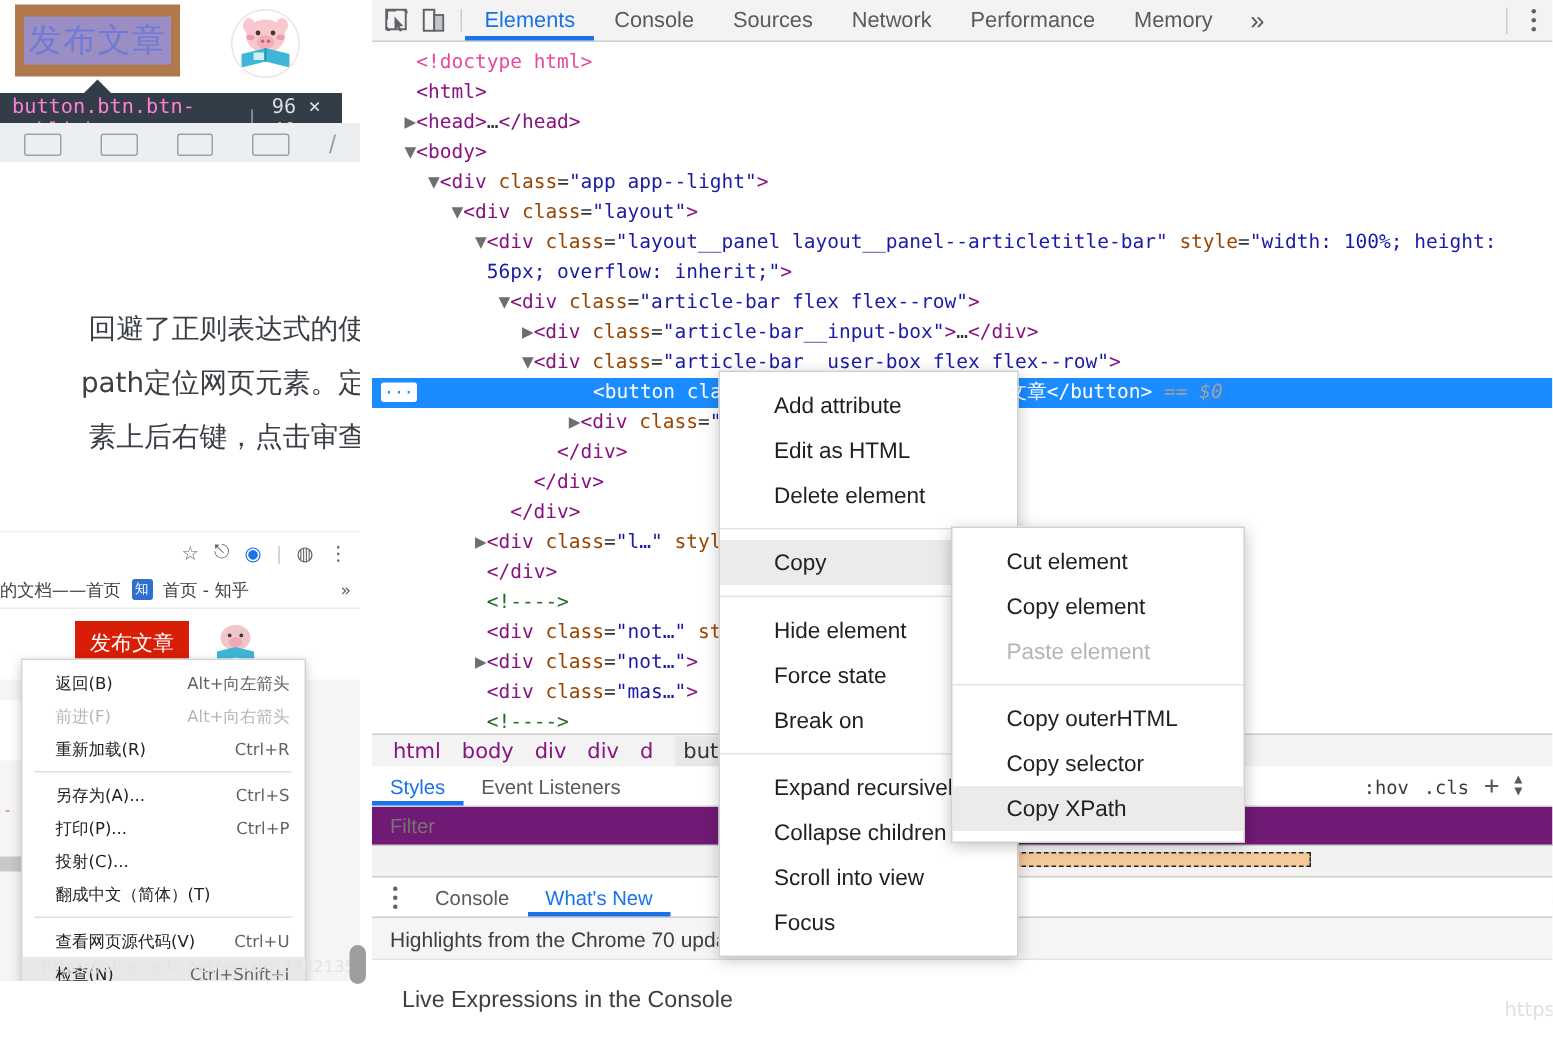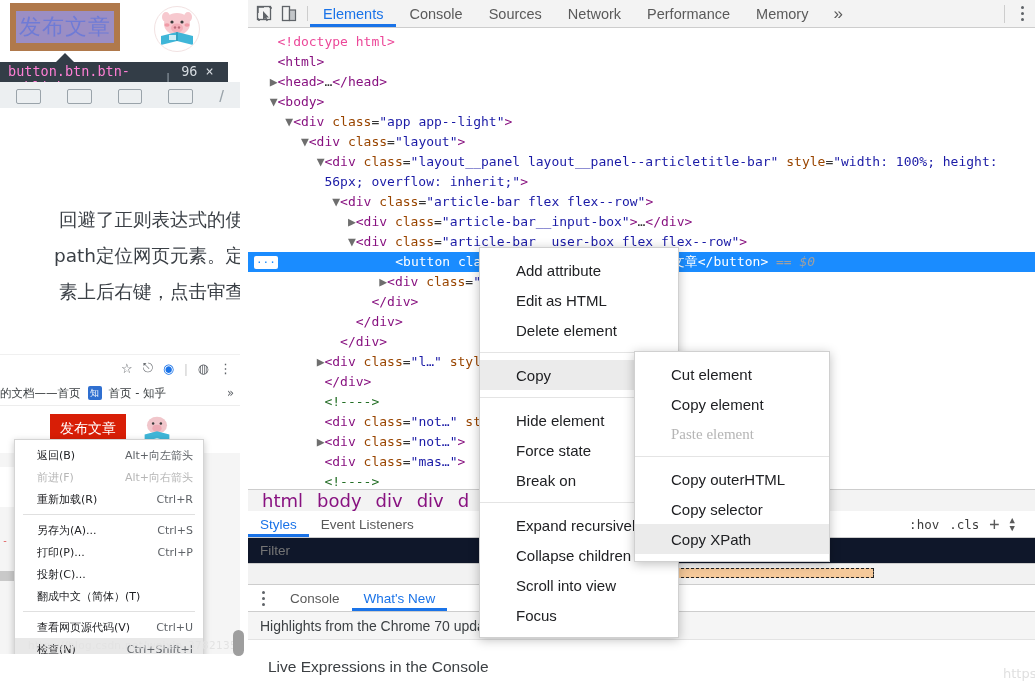--- a/index.html
+++ b/index.html
@@ -109,36 +109,36 @@
   .pn { color:#ec4899; }
   .cm { color:#236e25; }
   .tri { color:#6e6e6e; }
   .dl.sel .dots { background:#fff; color:#1a8cff; border-radius:2px; padding:0 2px;
     font-size:11px; }
   .eq0 { color:#a0a0a0; font-style:italic; }
 
   
   .crumbs { position:absolute; left:0; top:489px; width:787px; height:22px;
     background:#f3f3f3; border-top:1px solid #cdcdcd; display:flex; align-items:center;
-    gap:14px; padding-left:14px; font-family:"DejaVu Sans", sans-serif; font-size:18px;
+    gap:14px; padding-left:14px; font-family:"DejaVu Sans", sans-serif; font-size:14px;
     color:#881280; }
   .crumbs .cr.last { background:#e8e8e8; padding:2px 6px; color:#333; }
 
   .styles-bar { position:absolute; left:0; top:511px; width:787px; height:27px;
     background:#fff; border-bottom:1px solid #cdcdcd; display:flex; align-items:stretch; }
   .st-tab { display:flex; align-items:center; padding:0 12px; font-size:13.5px; color:#5a5a5a; }
   .st-tab.active { color:#1a73e8; box-shadow:inset 0 -3px 0 #1a73e8; }
   .st-right { margin-left:auto; display:flex; align-items:center; gap:10px; padding-right:20px;
     font-family:"DejaVu Sans Mono", monospace; font-size:12.5px; color:#3c3c3c; }
   .st-right .plus { font-size:17px; color:#5a5a5a; }
   .st-spin { display:flex; flex-direction:column; justify-content:center; gap:3px;
     color:#5a5a5a; font-size:9px; line-height:8px; }
 
   .filter-bar { position:absolute; left:0; top:538px; width:787px; height:26px;
-    border-bottom:1px solid #cdcdcd; background:#0f172a; display:flex; align-items:center;
+    border-bottom:1px solid #cdcdcd; background:#701a75; display:flex; align-items:center;
     padding-left:12px; }
   .filter-bar input { border:0; outline:none; font-size:13.5px; color:#9aa0a6; width:300px;
     font-family:"Liberation Sans", sans-serif; background:transparent; }
   .boxmodel { position:absolute; left:418px; top:568px; width:208px; height:10px;
     background:#f5c99a; border:1px dashed #222; }
   .styles-body { position:absolute; left:0; top:564px; width:787px; height:38px;
     background:#f2f2f2; border-bottom:1px solid #dcdcdc; }
   .styles-body2 { position:absolute; left:0; top:602px; width:787px; height:32px;
     background:#f2f2f2; border-bottom:1px solid #dcdcdc; }
 
@@ -161,21 +161,21 @@
   .wm-main { position:absolute; left:755px; top:666px; font-size:13px; color:#e0e0e0;
     font-family:"DejaVu Sans", sans-serif; white-space:nowrap; }
 
   
   .cmenu { position:absolute; background:#fff; border:1px solid #d0d0d0;
     box-shadow:0 2px 10px rgba(0,0,0,.25); font-family:"Liberation Sans", sans-serif;
     font-size:15px; color:#202124; padding:7px 0; z-index:40; }
   .cmenu .mi { height:30px; display:flex; align-items:center; padding:0 16px 0 36px;
     white-space:nowrap; }
   .cmenu .mi.hi { background:#ebebeb; }
-  .cmenu .mi.dis { color:#b5b5b5;font-family:Liberation Serif, serif; }
+  .cmenu .mi.dis { color:#b5b5b5; }
   .cmenu .mi .arr { margin-left:auto; padding-left:26px; color:#5f6368; font-size:10px; }
   .cmenu .msep { height:1px; background:#e4e4e4; margin:7px 0; }
   #ctx-main { left:435px; top:247px; width:200px;margin-left:44px; }
   #ctx-sub  { left:634px; top:351px; width:196px; }
 </style>
 </head>
 <body>
 
 <div id="root">
 

